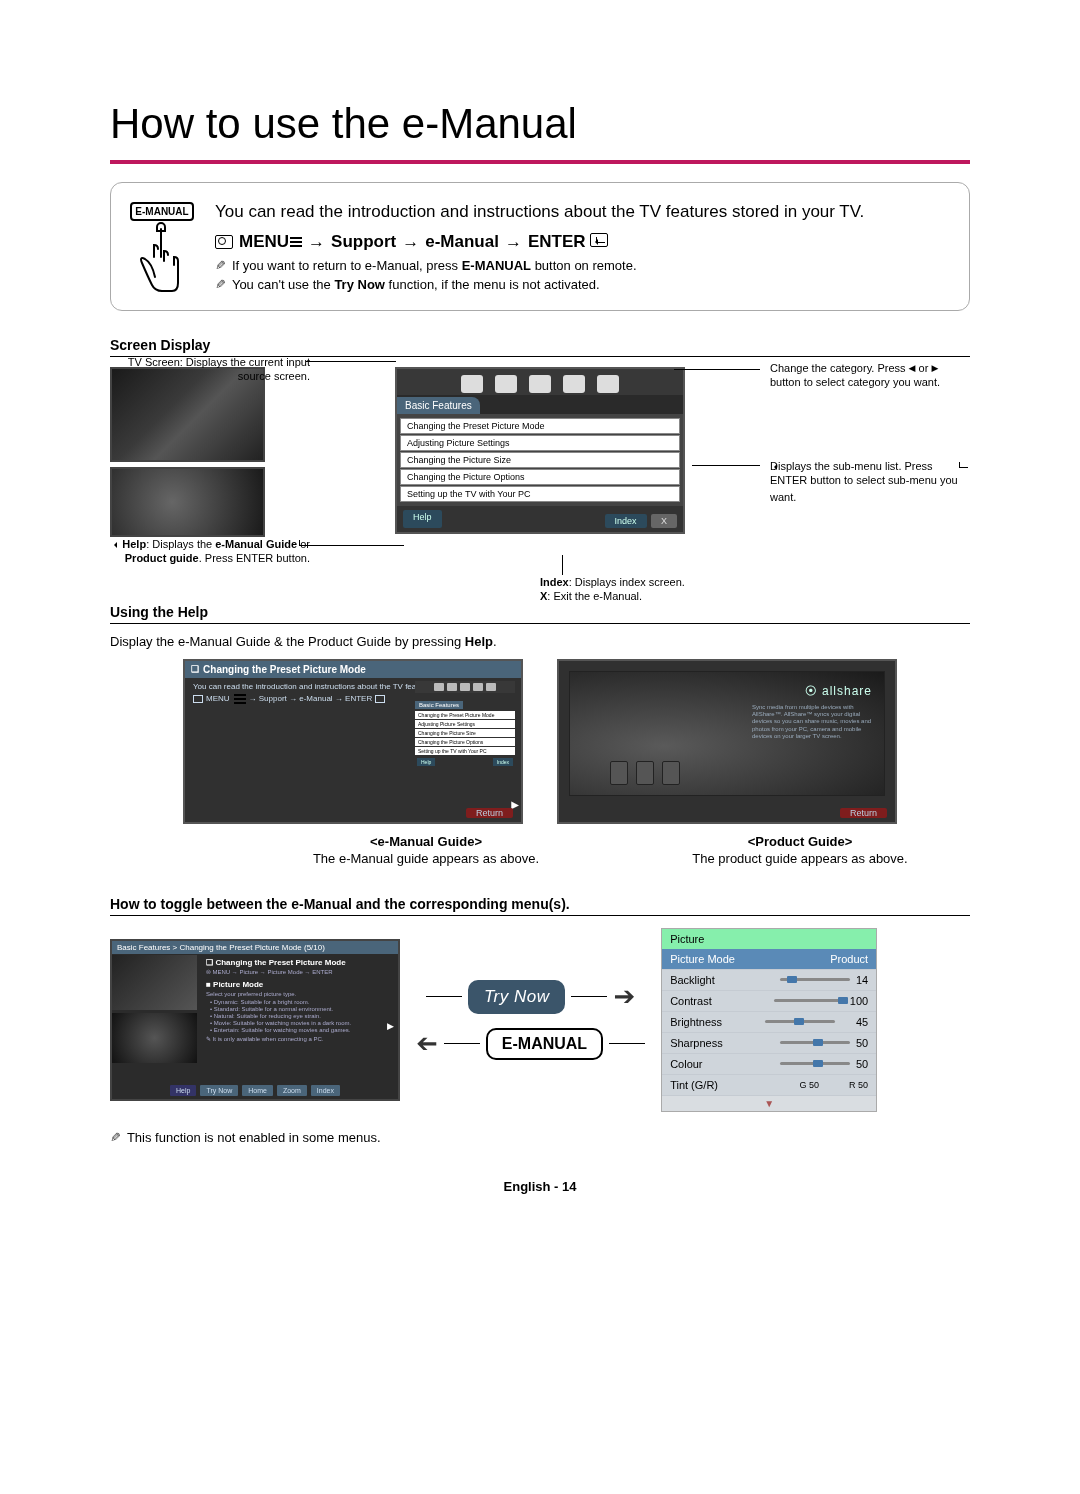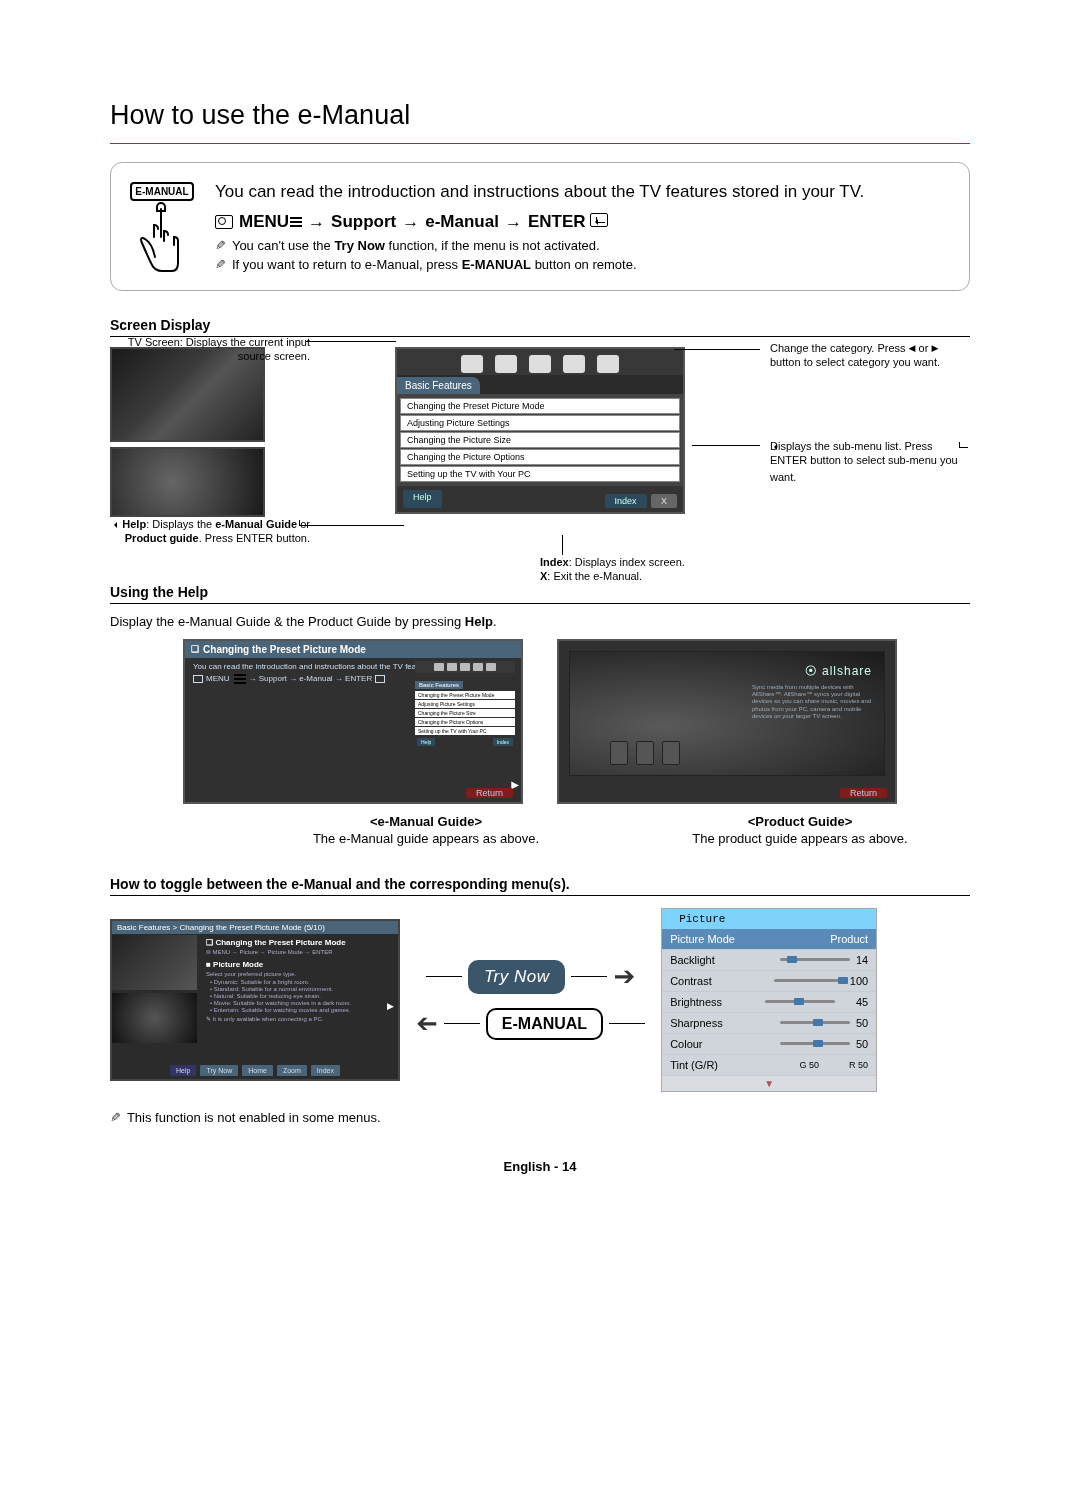--- a/index.html
+++ b/index.html
@@ -5,23 +5,23 @@
   * { box-sizing: border-box; margin: 0; padding: 0; }
   body {
     font-family: Arial, Helvetica, sans-serif;
     background: #fff;
     width: 1080px;
     margin: 0 auto;
     padding: 100px 110px 60px 110px;
     color: #000;
   }
   .page-title {
-    font-size: 27px;
+    font-size: 42px;
     font-weight: 300;
-    border-bottom: 1px solid #be185d;
+    border-bottom: 4px solid #be185d;
     padding-bottom: 12px;
     margin-bottom: 18px;
   }
   .intro-block {
     display: flex;
     gap: 18px;
     border: 1px solid #aaa;
     border-radius: 12px;
     padding: 18px 22px 14px 16px;
     margin-bottom: 26px;
@@ -218,21 +218,21 @@
   }
   .pill.dark { background:#3b556a; color:#fff; border-color:#3b556a; font-style:italic; font-weight:normal; font-size:17px; letter-spacing:0.5px;}
   .toggle-row{display:flex;align-items:center;gap:6px;}
   .big-arrow{font-size:26px;color:#333;}
   .conn{flex:1;height:1px;background:#000;min-width:36px;}
 
   .tg-right {
     width:216px; background:#d9dde1; border:1px solid #aaa;
     font-size:11px;
   }
-  .tgr-head{background:#7dd3fc;padding:4px 17px;font-weight:normal;font-family:Liberation Mono, monospace;}
+  .tgr-head{background:#86efac;padding:4px 8px;font-weight:normal;}
   .tgr-row{display:flex;justify-content:space-between;align-items:center;
     padding:4px 8px;border-bottom:1px solid #c5cbd2;background:#cfd5db;}
   .tgr-row.sel{background:#5a8ab7;color:#fff;}
   .tgr-row .slider{width:70px;height:3px;background:#888;position:relative;border-radius:2px;}
   .tgr-row .slider::after{content:'';position:absolute;width:10px;height:7px;background:#4477aa;top:-2px;border-radius:1px;}
   .sl-14::after{left:10%;} .sl-100::after{left:92%;}
   .sl-45::after{left:42%;} .sl-50::after{left:48%;}
   .tgr-foot{text-align:center;color:#a55;font-size:10px;padding:2px;}
   .tgr-foot::before{content:'▼';}
 
@@ -260,25 +260,25 @@
       <span><span>MENU</span><span class="menu-bars"></span></span>
       <span>→</span>
       <span>Support</span>
       <span>→</span>
       <span>e-Manual</span>
       <span>→</span>
       <span><span>ENTER</span> <span class="enter-icon"></span></span>
     </div>
     <div class="note">
       <span class="note-icon"></span>
-      <span><span>You can't use the </span><b>Try Now</b><span> function, if the menu is not activated.</span></span>
+      <span><span>If you want to return to e-Manual, press </span><b>E-MANUAL</b><span> button on remote.</span></span>
     </div>
     <div class="note">
       <span class="note-icon"></span>
-      <span><span>If you want to return to e-Manual, press </span><b>E-MANUAL</b><span> button on remote.</span></span>
+      <span><span>You can't use the </span><b>Try Now</b><span> function, if the menu is not activated.</span></span>
     </div>
   </div>
 </div>
 
 <div class="section-title">Screen Display</div>
 <div class="diagram-wrap">
   <div class="tv-thumb"></div>
   <div class="tv-thumb2"></div>
 
   <div class="diagram-center">

